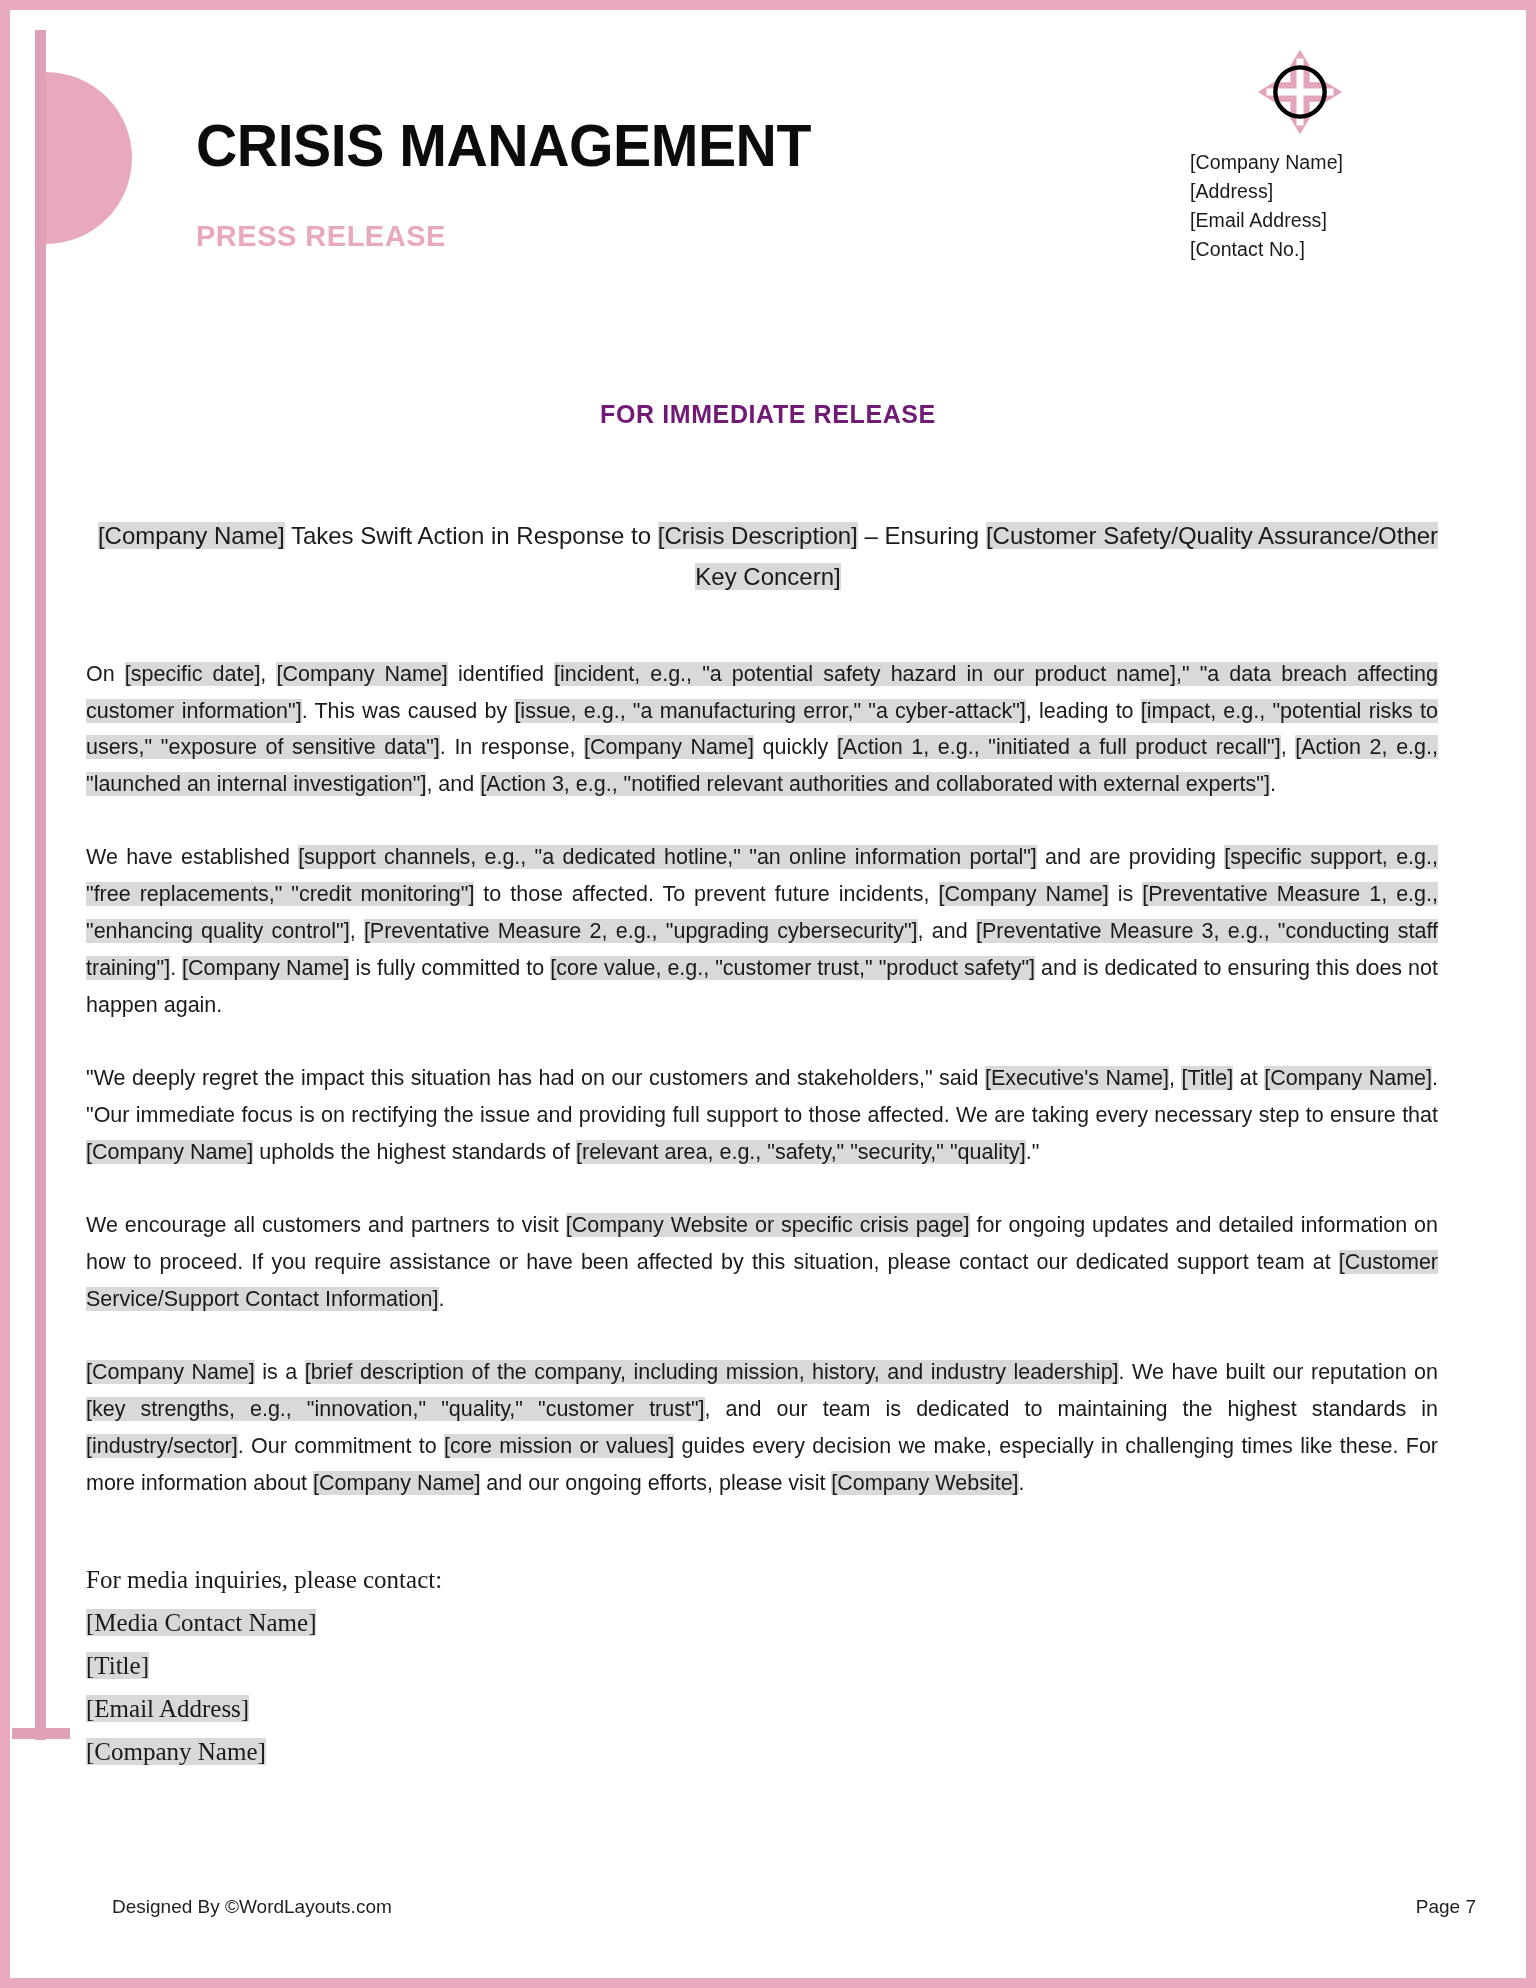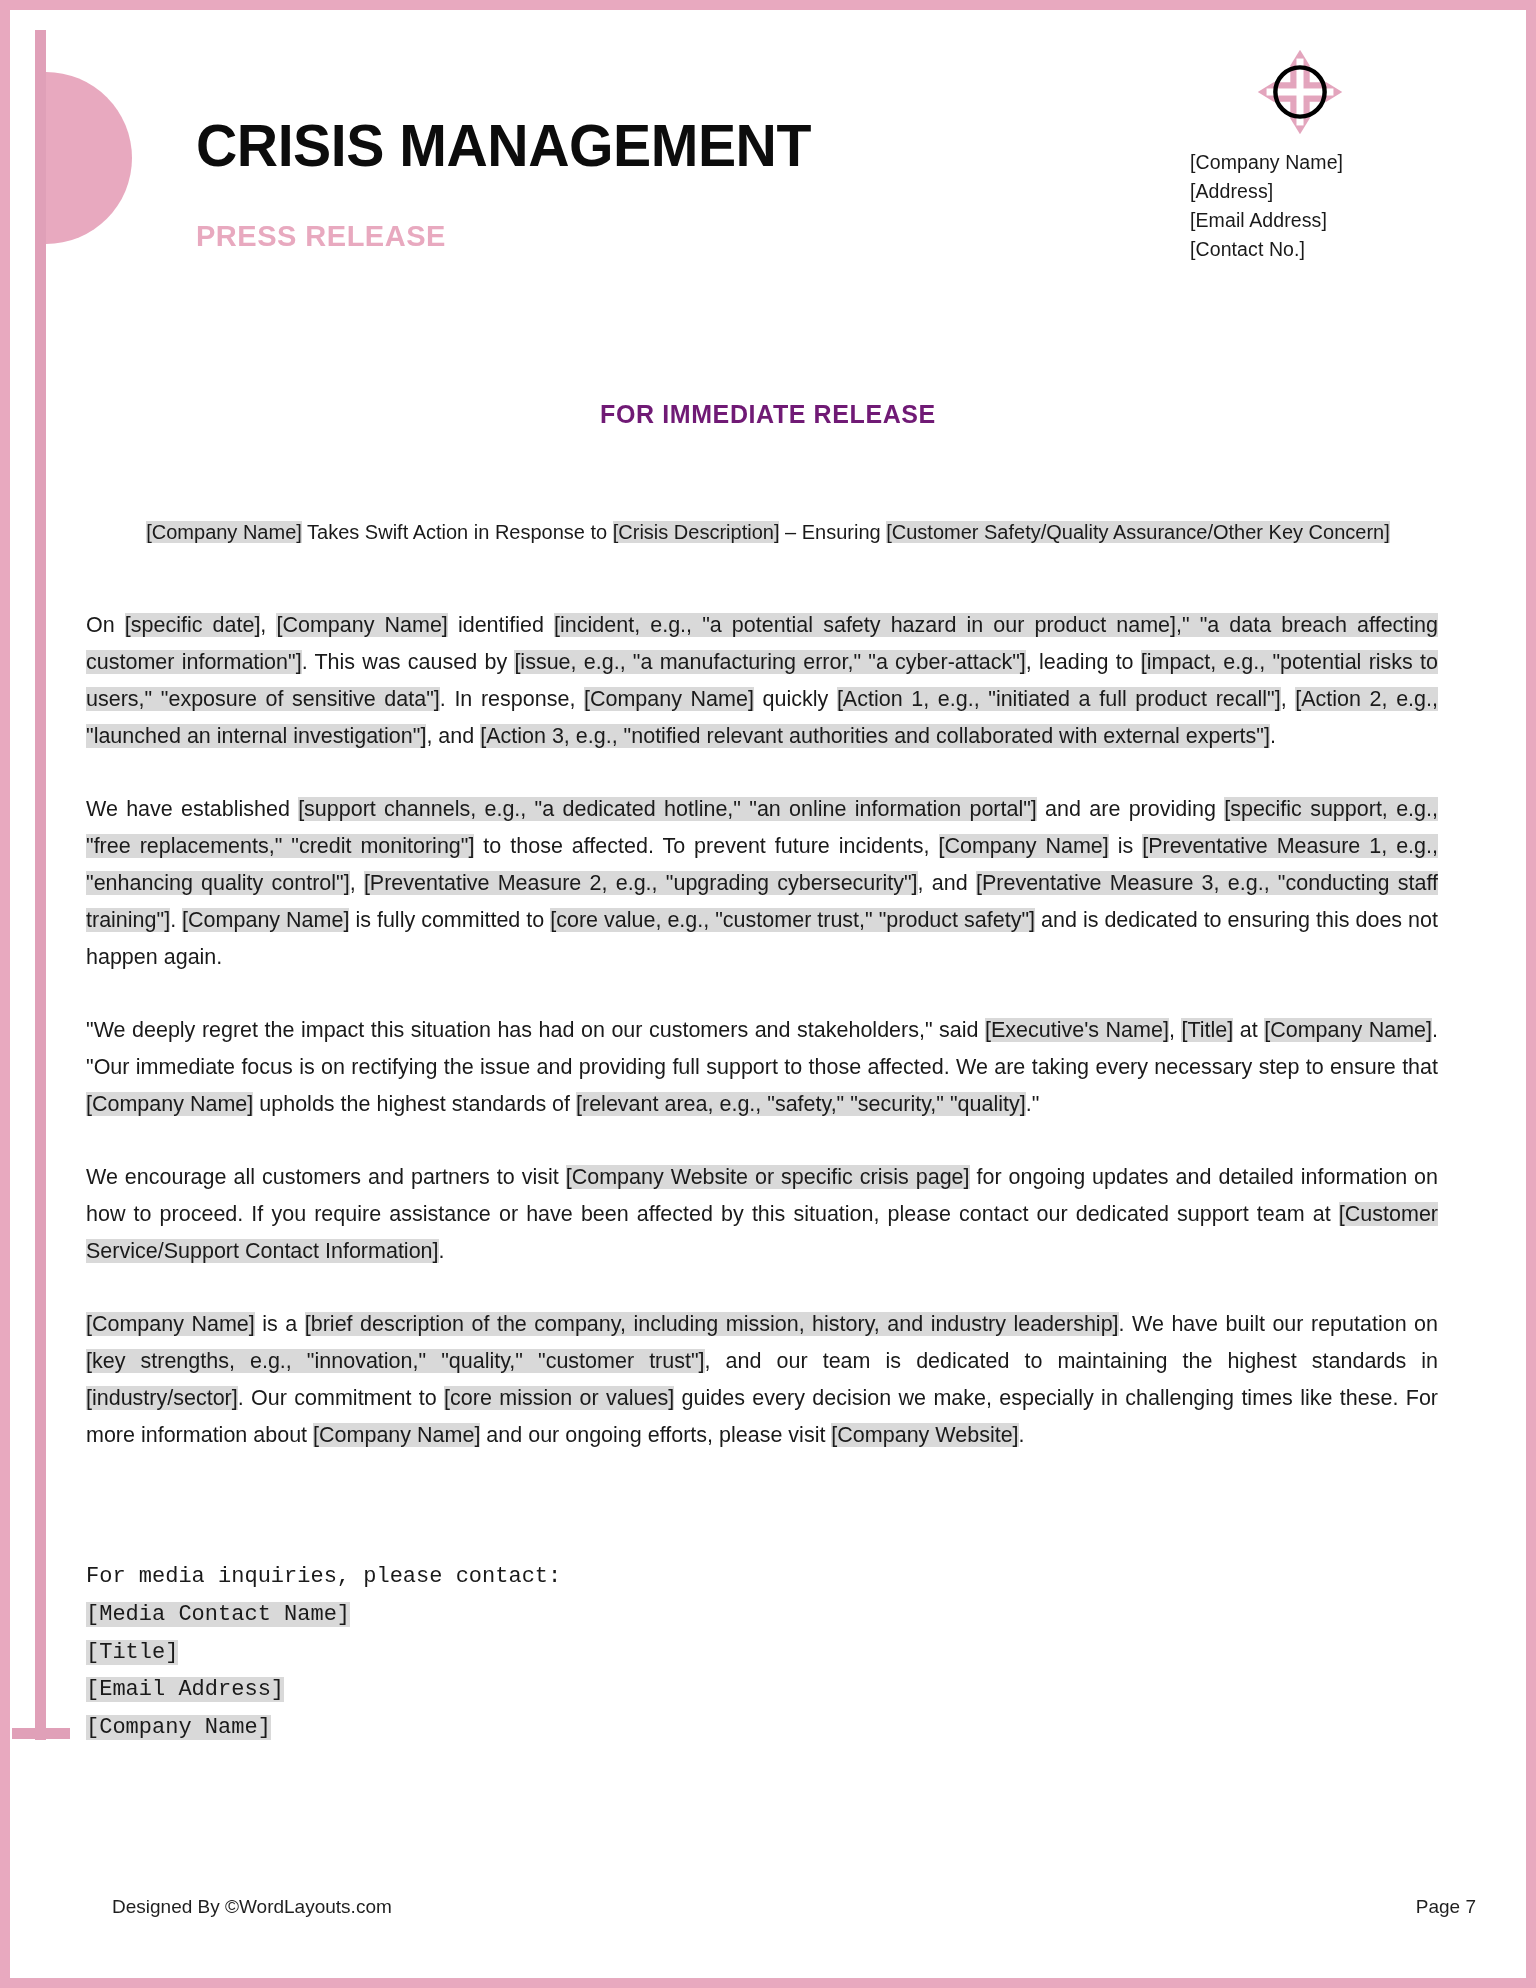--- a/index.html
+++ b/index.html
@@ -156,21 +156,21 @@
     font-family: "Liberation Sans Narrow", "Liberation Sans", sans-serif;
     font-size: 21.5px;
     color: #1a1a1a;
     line-height: 1.72;
   }
 
   .headline {
     text-align: center;
     margin: 0 0 58px 0;
     padding: 0 6px;
-    font-size: 20px;
+    font-size: 24px;
     line-height: 1.72;
   }
 
   .para {
     text-align: justify;
     text-justify: inter-word;
     margin: 0 12px 36px 0;
   }
   .para:last-child { margin-bottom: 0; }
 
@@ -179,22 +179,22 @@
     background: #d9d9d9;
     color: #1a1a1a;
   }
 
   
   .contact-block {
     position: absolute;
     left: 86px;
     top: 1558px;
     width: 800px;
-    font-family: Liberation Mono, monospace;
-    font-size: 22px;
+    font-family: Liberation Serif, serif;
+    font-size: 25px;
     line-height: 1.72;
     color: #1a1a1a;
   }
   .contact-block .line { white-space: nowrap; }
 
   
   .footer {
     position: absolute;
     left: 86px;
     bottom: 70px;

